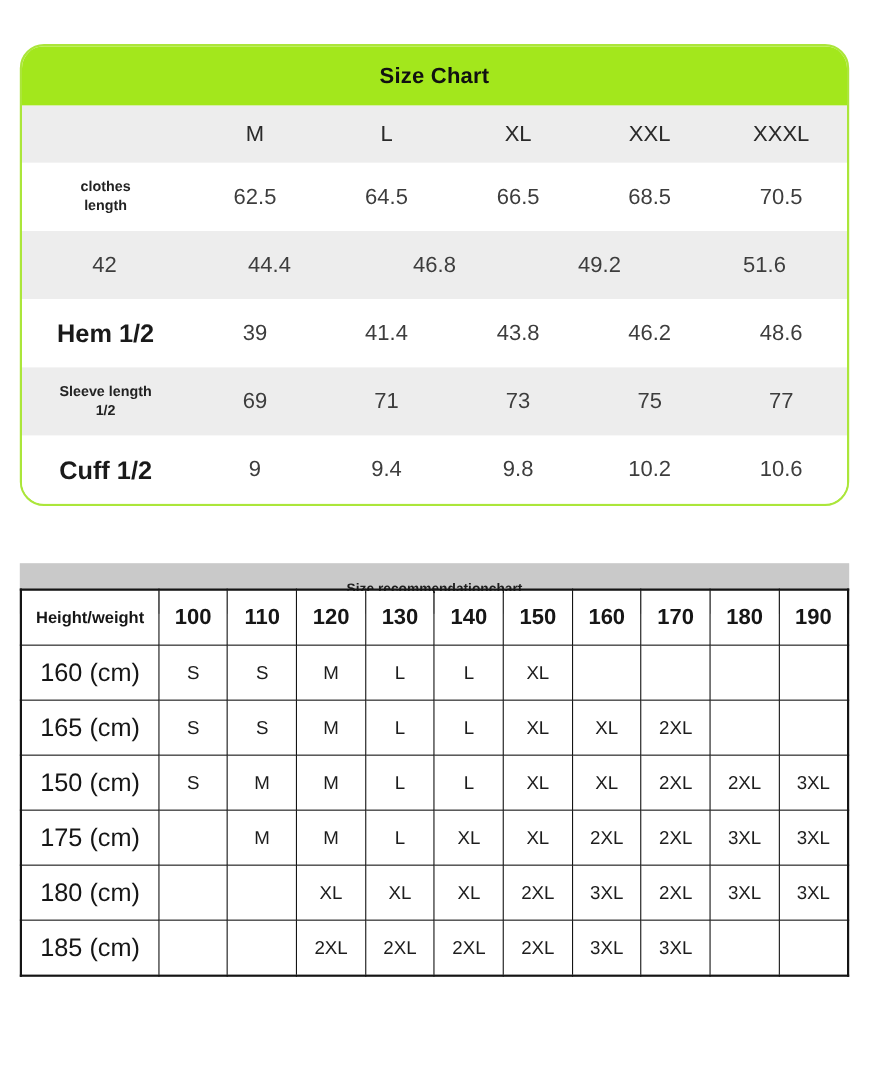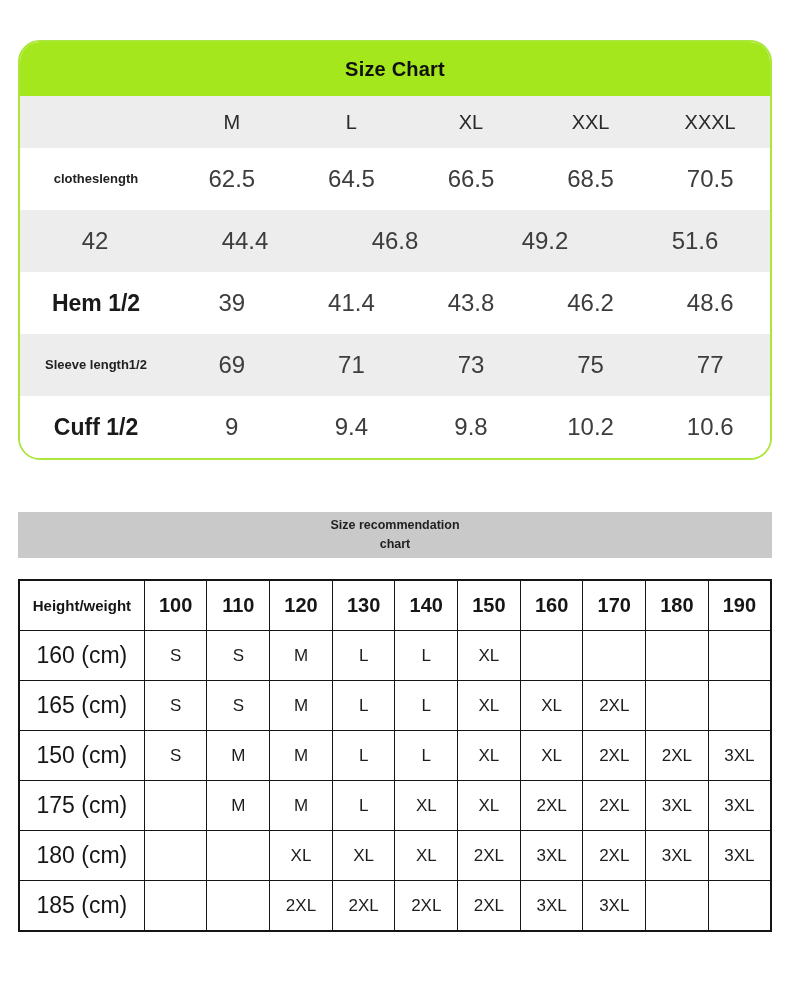--- a/index.html
+++ b/index.html
@@ -52,56 +52,56 @@
     display: flex;
     align-items: center;
     height: 62px;
     background: #ffffff;
   }
   .sc-shaded { background: #ededed; }
   .sc-labelcol {
     width: 152px;
     flex: 0 0 152px;
     display: flex;
-    flex-direction: row;
+    flex-direction: column;
     align-items: center;
     justify-content: center;
     text-align: center;
   }
   .sc-colhead, .sc-value {
     flex: 1 1 0;
     text-align: center;
   }
   .sc-label-big { font-size: 23px; font-weight: 700; color: #1a1a1a; }
   .sc-label-small { font-size: 13px; font-weight: 600; line-height: 1.3; color: #222222; }
-  .sc-value { font-size: 24px; color: #3d3d3d; }
+  .sc-value { font-size: 20px; color: #3d3d3d; }
 
   
   .rec-banner {
     position: absolute;
     left: 18px;
     top: 512px;
     width: 754px;
     height: 46px;
     background: #c9c9c9;
     display: flex;
-    flex-direction: column;
+    flex-direction: row;
     align-items: center;
     justify-content: center;
     font-size: 12.5px;
     font-weight: 700;
     color: #1f1f1f;
     line-height: 1.5;
   }
 
   
   .rec-table {
     position: absolute;
     left: 18px;
-    top: 579px;
+    top: 535px;
     width: 754px;
     border-collapse: collapse;
     table-layout: fixed;
     border: 2px solid #151515;
   }
   .rec-table th, .rec-table td {
     border: 1.5px solid #151515;
     height: 49px;
     padding: 0;
     text-align: center;

